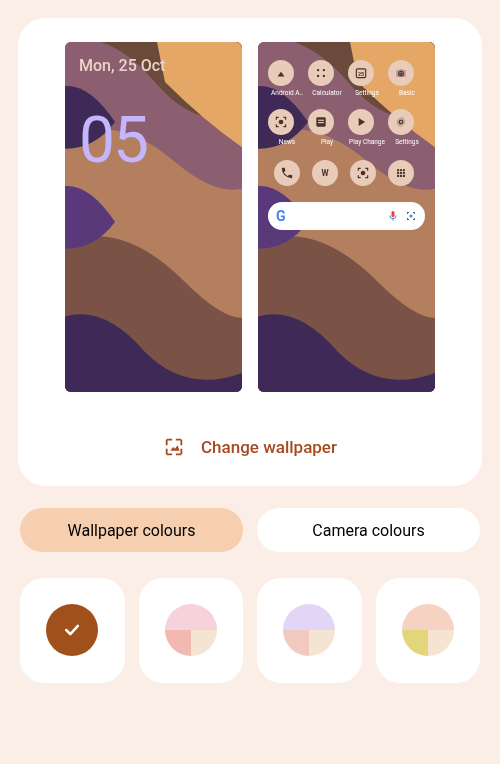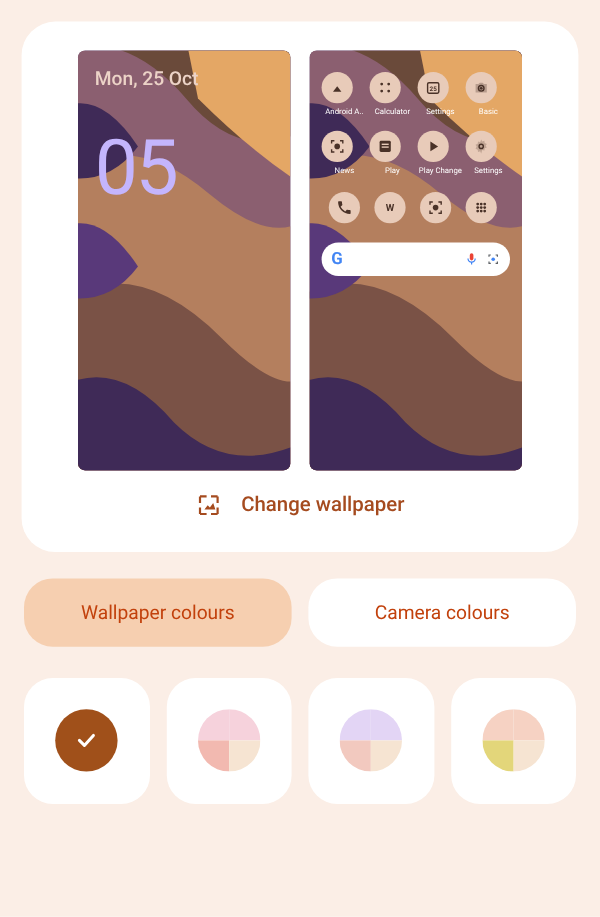--- a/index.html
+++ b/index.html
@@ -17,25 +17,25 @@
 .app-icon{width:26px;height:26px;border-radius:50%;background:#e8cbb9;display:flex;align-items:center;justify-content:center}
 .app-icon svg{width:14px;height:14px}
 .app-label{color:#fff;font-size:6.5px;text-align:center;white-space:nowrap;overflow:hidden;text-overflow:ellipsis;width:38px}
 .dock-row{display:flex;gap:12px;margin-top:14px;padding-left:6px}
 .dock-icon{width:26px;height:26px;border-radius:50%;background:#e8cbb9;display:flex;align-items:center;justify-content:center}
 .dock-icon svg{width:14px;height:14px}
 .search-bar{margin-top:16px;height:28px;background:#fff;border-radius:14px;display:flex;align-items:center;padding:0 8px;gap:6px}
 .search-g{font-weight:700;font-size:14px}
 .search-g .gb{color:#4285f4}
 .search-spacer{flex:1}
-.change-wp{display:flex;align-items:center;justify-content:center;gap:16px;margin-top:18px;color:#a54b1f}
+.change-wp{display:flex;align-items:center;justify-content:center;gap:16px;margin-top:44px;color:#a54b1f}
 .change-wp-icon{width:22px;height:22px}
 .change-wp-label{font-size:17px;font-weight:500}
 .tabs{display:flex;gap:14px;margin-bottom:26px;padding:0 2px}
-.tab{flex:1;height:57px;border-radius:24px;display:flex;align-items:center;justify-content:center;font-size:16px;color:#c2410c;background:#fff}
+.tab{flex:1;height:44px;border-radius:24px;display:flex;align-items:center;justify-content:center;font-size:16px;color:#000000;background:#fff}
 .tab.active{background:#f6cfb0}
 .swatches{display:flex;gap:14px;padding:0 2px}
 .swatch{flex:1;aspect-ratio:1;background:#fff;border-radius:24px;display:flex;align-items:center;justify-content:center;position:relative}
 .swatch-circle{width:52px;height:52px;border-radius:50%;position:relative;overflow:hidden}
 .swatch-circle .q{position:absolute;width:50%;height:50%}
 .swatch-circle .q1{top:0;left:0}.swatch-circle .q2{top:0;right:0}.swatch-circle .q3{bottom:0;left:0}.swatch-circle .q4{bottom:0;right:0}
 .swatch.selected .swatch-circle{background:#a0501a}
 .check{position:absolute;top:50%;left:50%;transform:translate(-50%,-50%);color:#fff;width:20px;height:20px}
 </style>
 </head>

